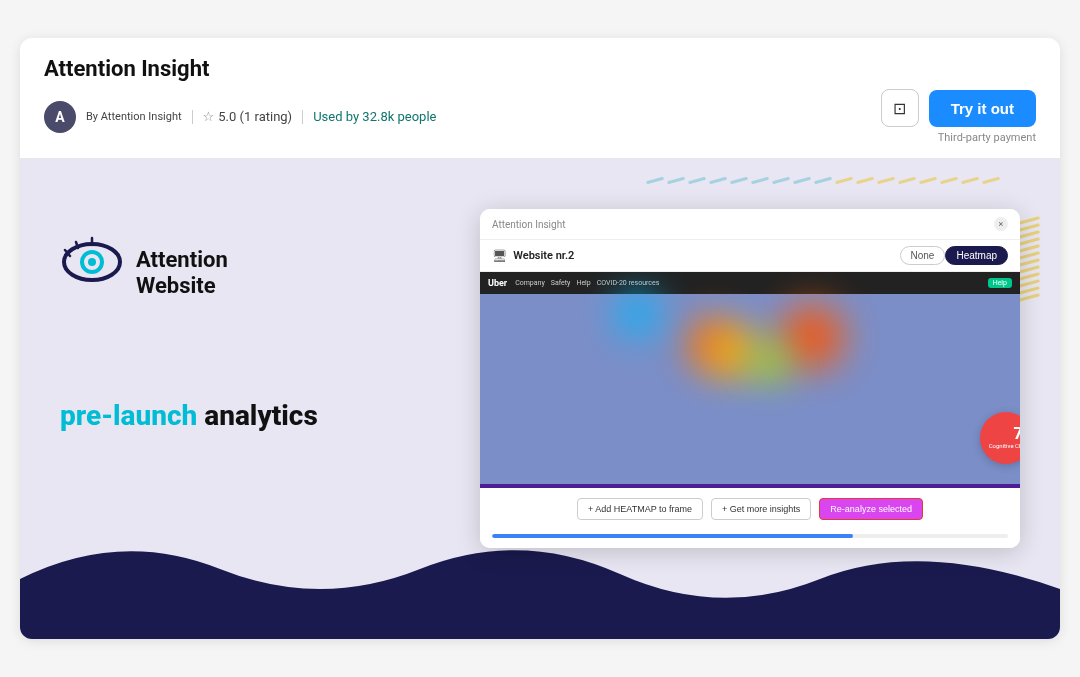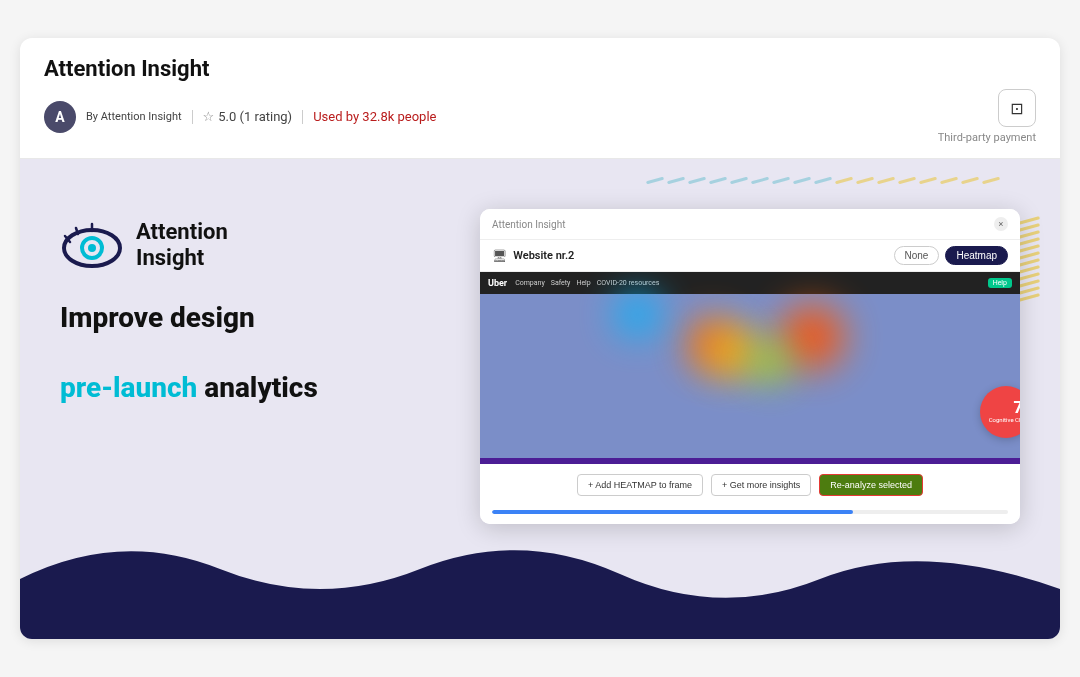--- a/index.html
+++ b/index.html
@@ -62,21 +62,21 @@
     .rating {
       display: flex;
       align-items: center;
       gap: 4px;
       font-size: 13px;
       color: #444;
     }
     .star-icon { color: #888; font-size: 13px; }
     .usage {
       font-size: 13px;
-      color: #b91c1c;
+      color: #0f766e;
     }
     .header-actions {
       display: flex;
       align-items: flex-end;
       flex-direction: column;
       gap: 4px;
     }
     .header-buttons {
       display: flex;
       align-items: center;
@@ -132,20 +132,21 @@
     }
     .eye-logo {
       width: 64px;
       height: 50px;
     }
     .logo-text {
       font-size: 22px;
       font-weight: 700;
       color: #111;
       line-height: 1.2;
+      margin-top: 28px;
     }
     .tagline {
       font-size: 28px;
       font-weight: 800;
       color: #111;
       line-height: 1.25;
       margin-bottom: 0;
     }
     .tagline-highlight {
       color: #00bcd4;
@@ -234,40 +235,39 @@
       font-size: 12px;
       color: #555;
     }
     .website-label {
       font-size: 11px;
       font-weight: 600;
       color: #222;
     }
     .app-nav-right {
       display: flex;
-      gap: 6px;
     }
     .nav-btn {
       font-size: 10px;
       padding: 3px 10px;
       border-radius: 12px;
       border: 1.5px solid #ccc;
       background: #fff;
       color: #555;
       cursor: pointer;
     }
     .nav-btn.active {
       background: #1a1a4e;
       color: #fff;
       border-color: #1a1a4e;
     }
     .heatmap-preview {
       position: relative;
       width: 100%;
-      height: 186px;
+      height: 212px;
       background: #7b8ec8;
       overflow: hidden;
     }
     
     .blob {
       position: absolute;
       border-radius: 50%;
       filter: blur(18px);
       opacity: 0.85;
     }
@@ -316,36 +316,36 @@
       z-index: 5;
     }
     .score-number { font-size: 16px; font-weight: 800; line-height: 1; }
     .score-label { font-size: 6px; text-align: center; line-height: 1.2; }
     
     .app-actions {
       display: flex;
       gap: 8px;
       padding: 10px 12px 8px;
       background: #fff;
-      border-top: 6px solid #4c1d95;
+      border-top: 4px solid #4c1d95;
       justify-content: center;
     }
     .action-btn {
       font-size: 9px;
       padding: 5px 10px;
       border-radius: 4px;
       border: 1px solid #ccc;
       background: #fff;
       color: #333;
       cursor: pointer;
       display: flex;
       align-items: center;
       gap: 3px;
     }
-    .action-btn.red { background: #4d7c0f; color: #fff; border-color: #e53935; text-align: right; }
+    .action-btn.red { background: #d946ef; color: #fff; border-color: #e53935; text-align: right; }
     .credits-bar {
       padding: 6px 12px 10px;
       background: #fff;
     }
     .credits-label { font-size: 8px; color: #888; margin-bottom: 3px; }
     .credits-progress {
       height: 4px;
       background: #eee;
       border-radius: 2px;
       overflow: hidden;
@@ -381,20 +381,21 @@
           <span>5.0 (1 rating)</span>
         </div>
         <div class="divider-v"></div>
         <span class="usage">Used by 32.8k people</span>
       </div>
       <div class="header-actions">
         <div class="header-buttons">
           <button class="bookmark-btn">
             <span>⊡</span>
           </button>
+          <button class="try-btn">Try it out</button>
         </div>
         <span class="third-party">Third-party payment</span>
       </div>
     </div>
   </div>
 
   <div class="banner">
 
     <div class="dashes-top">
       <div class="dash" style="background:#7bc4d4"></div>
@@ -437,25 +438,25 @@
           <ellipse cx="32" cy="28" rx="28" ry="18" stroke="#1a1a4e" stroke-width="4" fill="none"></ellipse>
           <circle cx="32" cy="28" r="10" stroke="#00bcd4" stroke-width="4" fill="none"></circle>
           <circle cx="32" cy="28" r="4" fill="#00bcd4"></circle>
 
           <line x1="10" y1="22" x2="5" y2="16" stroke="#1a1a4e" stroke-width="2.5" stroke-linecap="round"></line>
           <line x1="18" y1="14" x2="16" y2="8" stroke="#1a1a4e" stroke-width="2.5" stroke-linecap="round"></line>
           <line x1="32" y1="11" x2="32" y2="4" stroke="#1a1a4e" stroke-width="2.5" stroke-linecap="round"></line>
         </svg>
         <div class="logo-text">
           <span>Attention</span><br>
-          <span>Insight</span>
+          <span>Website</span>
         </div>
       </div>
       <div class="tagline">
-        <span>Improve design</span><br>
+        <br>
         <br>
         <span class="tagline-highlight">pre-launch</span><span> analytics</span>
       </div>
     </div>
 
     <div class="app-window">
 
       <div class="app-titlebar">
         <span class="app-title-text">Attention Insight</span>
         <div class="close-btn">×</div>

